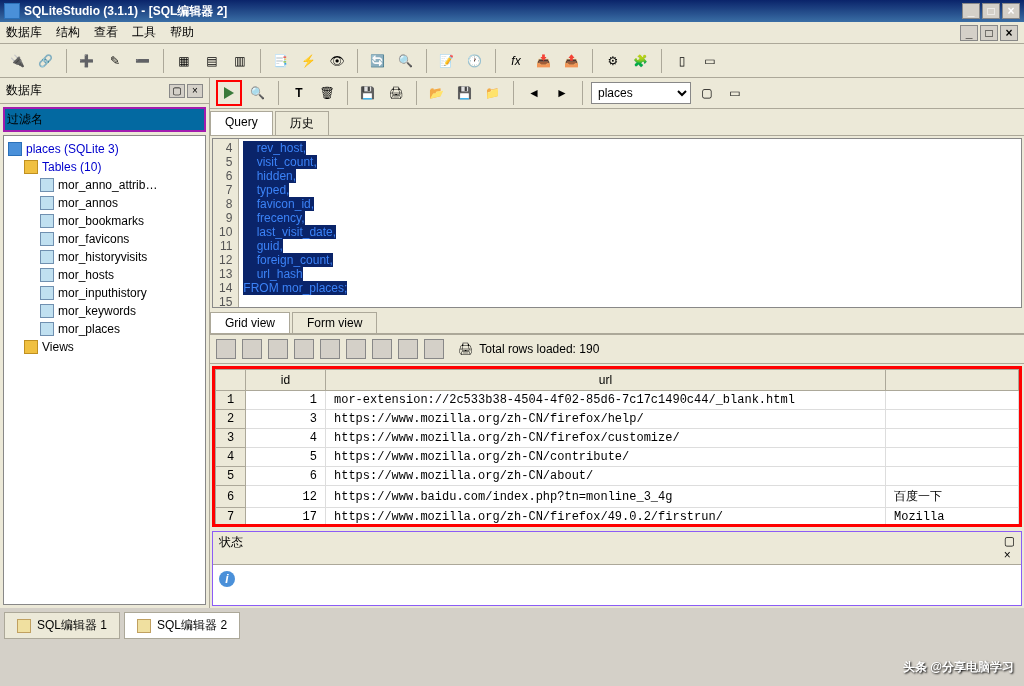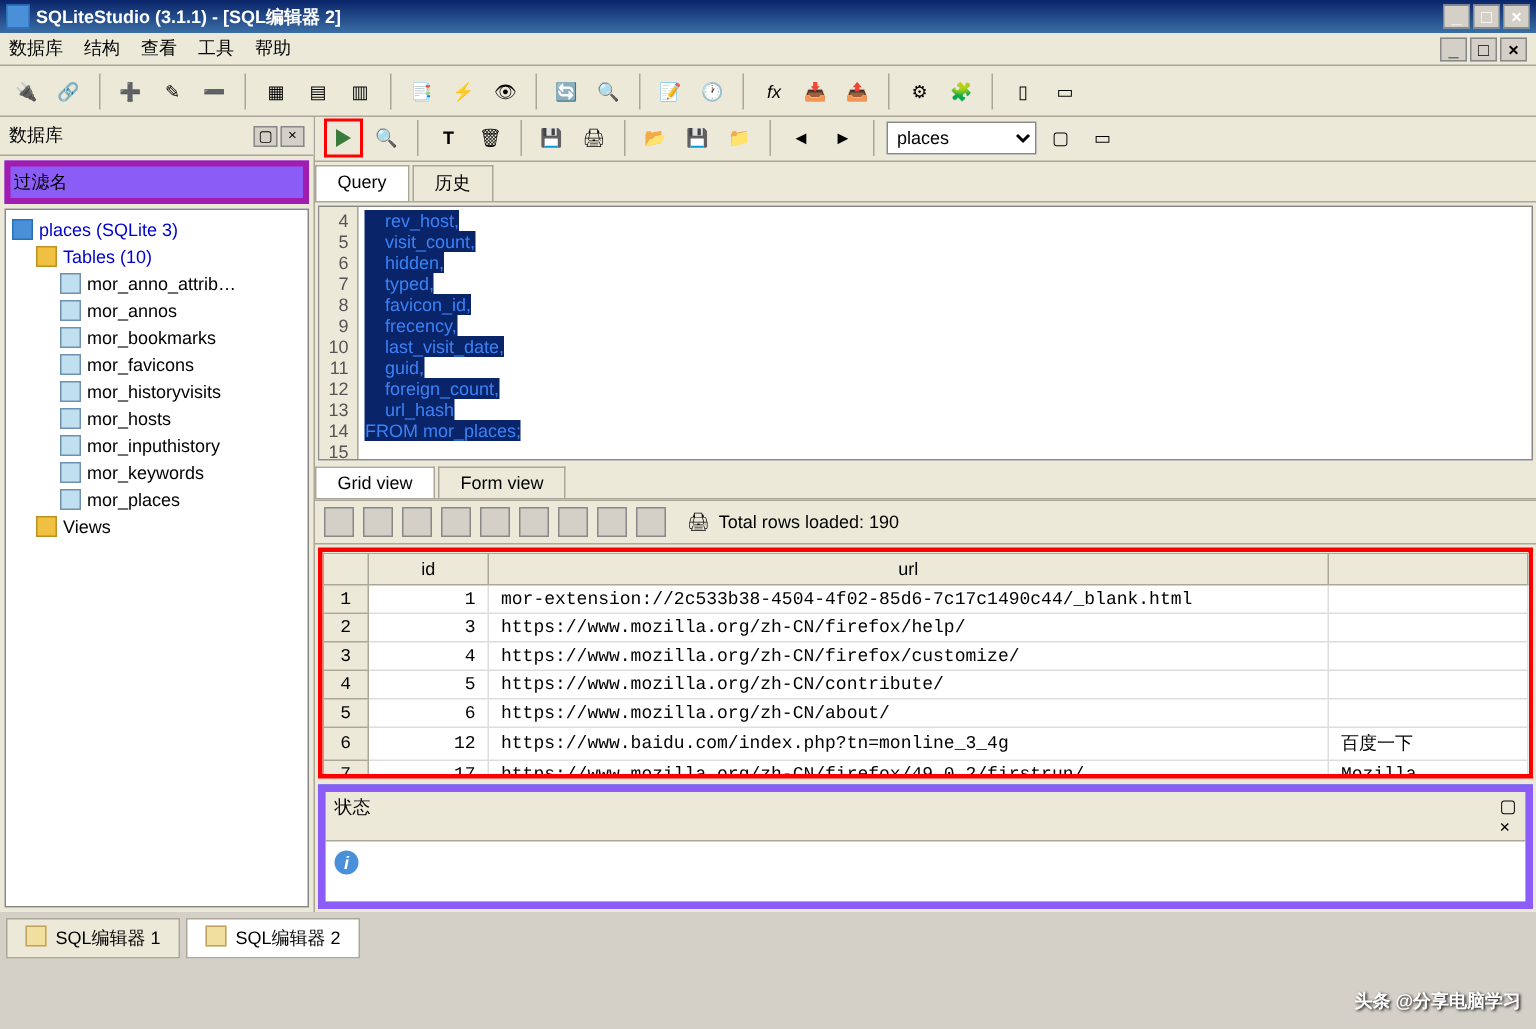--- a/index.html
+++ b/index.html
@@ -12,21 +12,21 @@
 .menubar { background: #ece9d8; height: 22px; display: flex; align-items: center; padding: 0 6px; border-bottom: 1px solid #aca899; }
 .menubar span { margin-right: 14px; cursor: pointer; }
 .toolbar { background: #ece9d8; height: 34px; display: flex; align-items: center; padding: 0 6px; border-bottom: 1px solid #aca899; gap: 4px; }
 .tbtn { width: 24px; height: 24px; border: 1px solid transparent; display: flex; align-items: center; justify-content: center; cursor: pointer; }
 .tsep { width: 1px; height: 24px; background: #aca899; margin: 0 4px; }
 .main { display: flex; height: 530px; }
 .sidebar { width: 210px; background: #ece9d8; border-right: 1px solid #aca899; display: flex; flex-direction: column; }
 .side-header { background: #ece9d8; padding: 4px 6px; border-bottom: 1px solid #aca899; display: flex; align-items: center; justify-content: space-between; }
 .side-header .sbtns { display: flex; gap: 2px; }
 .side-header .sbtn { width: 16px; height: 14px; border: 1px solid #888; background: #d4d0c8; font-size: 10px; display: flex; align-items: center; justify-content: center; cursor: pointer; }
-.side-filter { background: #8b5cf6; border: 4px solid #a21caf; margin: 3px; padding: 2px; }
+.side-filter { background: #0369a1; border: 2px solid #a21caf; margin: 3px; padding: 2px; }
 .tree { background: #fff; flex: 1; overflow: auto; border: 1px solid #888; margin: 0 3px 3px 3px; padding: 4px; }
 .tree-item { padding: 2px 0; display: flex; align-items: center; cursor: pointer; }
 .tree-item .indent { display: inline-block; }
 .tree-icon { width: 14px; height: 14px; margin-right: 4px; display: inline-block; }
 .db-icon { background: #4a90d9; border: 1px solid #2a70b9; }
 .folder-icon { background: #f0c040; border: 1px solid #c09020; }
 .table-icon { background: #c0e0f0; border: 1px solid #7090b0; }
 .tree-label { color: #000; }
 .tree-db { color: #0000cc; }
 .tree-count { color: #0000cc; }
@@ -45,26 +45,26 @@
 .hl { background: #0a246a; color: #3b82f6; display: inline-block; }
 .result-tabs { display: flex; background: #ece9d8; padding-top: 2px; }
 .result-bar { background: #ece9d8; padding: 4px 6px; display: flex; align-items: center; gap: 6px; border-top: 1px solid #aca899; border-bottom: 1px solid #aca899; }
 .rbtn { width: 20px; height: 20px; border: 1px solid #888; background: #d4d0c8; cursor: pointer; }
 .grid-wrap { border: 3px solid #ff0000; margin: 2px; height: 175px; overflow: auto; background: #fff; }
 .grid { border-collapse: collapse; width: 100%; }
 .grid th { background: #ece9d8; border: 1px solid #aca899; padding: 3px 8px; font-weight: normal; }
 .grid td { border: 1px solid #ddd; padding: 2px 8px; font-family: "Courier New", monospace; font-size: 12px; }
 .grid .rowhead { background: #ece9d8; border: 1px solid #aca899; width: 30px; text-align: center; }
 .grid .idcol { text-align: right; width: 80px; }
-.status-panel { border: 5px solid #8b5cf6; margin: 2px; background: #1d4ed8; }
+.status-panel { border: 1px solid #8b5cf6; margin: 2px; background: #14532d; }
 .status-header { background: #ece9d8; padding: 2px 6px; border-bottom: 1px solid #aca899; display: flex; justify-content: space-between; }
 .status-body { background: #fff; padding: 6px; height: 40px; display: flex; align-items: flex-start; gap: 6px; }
 .info-icon { width: 16px; height: 16px; border-radius: 50%; background: #4a90d9; color: #fff; display: flex; align-items: center; justify-content: center; font-weight: bold; font-style: italic; }
 .bottom-tabs { display: flex; background: #d4d0c8; padding: 4px; gap: 4px; }
-.btab { padding: 4px 12px; background: #ece9d8; border: 1px solid #aca899; display: flex; gap: 6px; cursor: pointer; }
+.btab { padding: 4px 12px; background: #ece9d8; border: 1px solid #aca899; display: flex; align-items: center; gap: 6px; cursor: pointer; }
 .btab.active { background: #fff; }
 .btab-icon { width: 14px; height: 14px; background: #f0e0a0; border: 1px solid #c0a060; }
 .watermark { position: absolute; right: 10px; bottom: 10px; color: #fff; font-size: 12px; font-weight: bold; text-shadow: 1px 1px 2px #000; pointer-events: none; }
 </style>
 </head>
 <body>
 
 <div class="titlebar">
   <div class="icon"></div>
   <div class="title">SQLiteStudio (3.1.1) - [SQL编辑器 2]</div>

